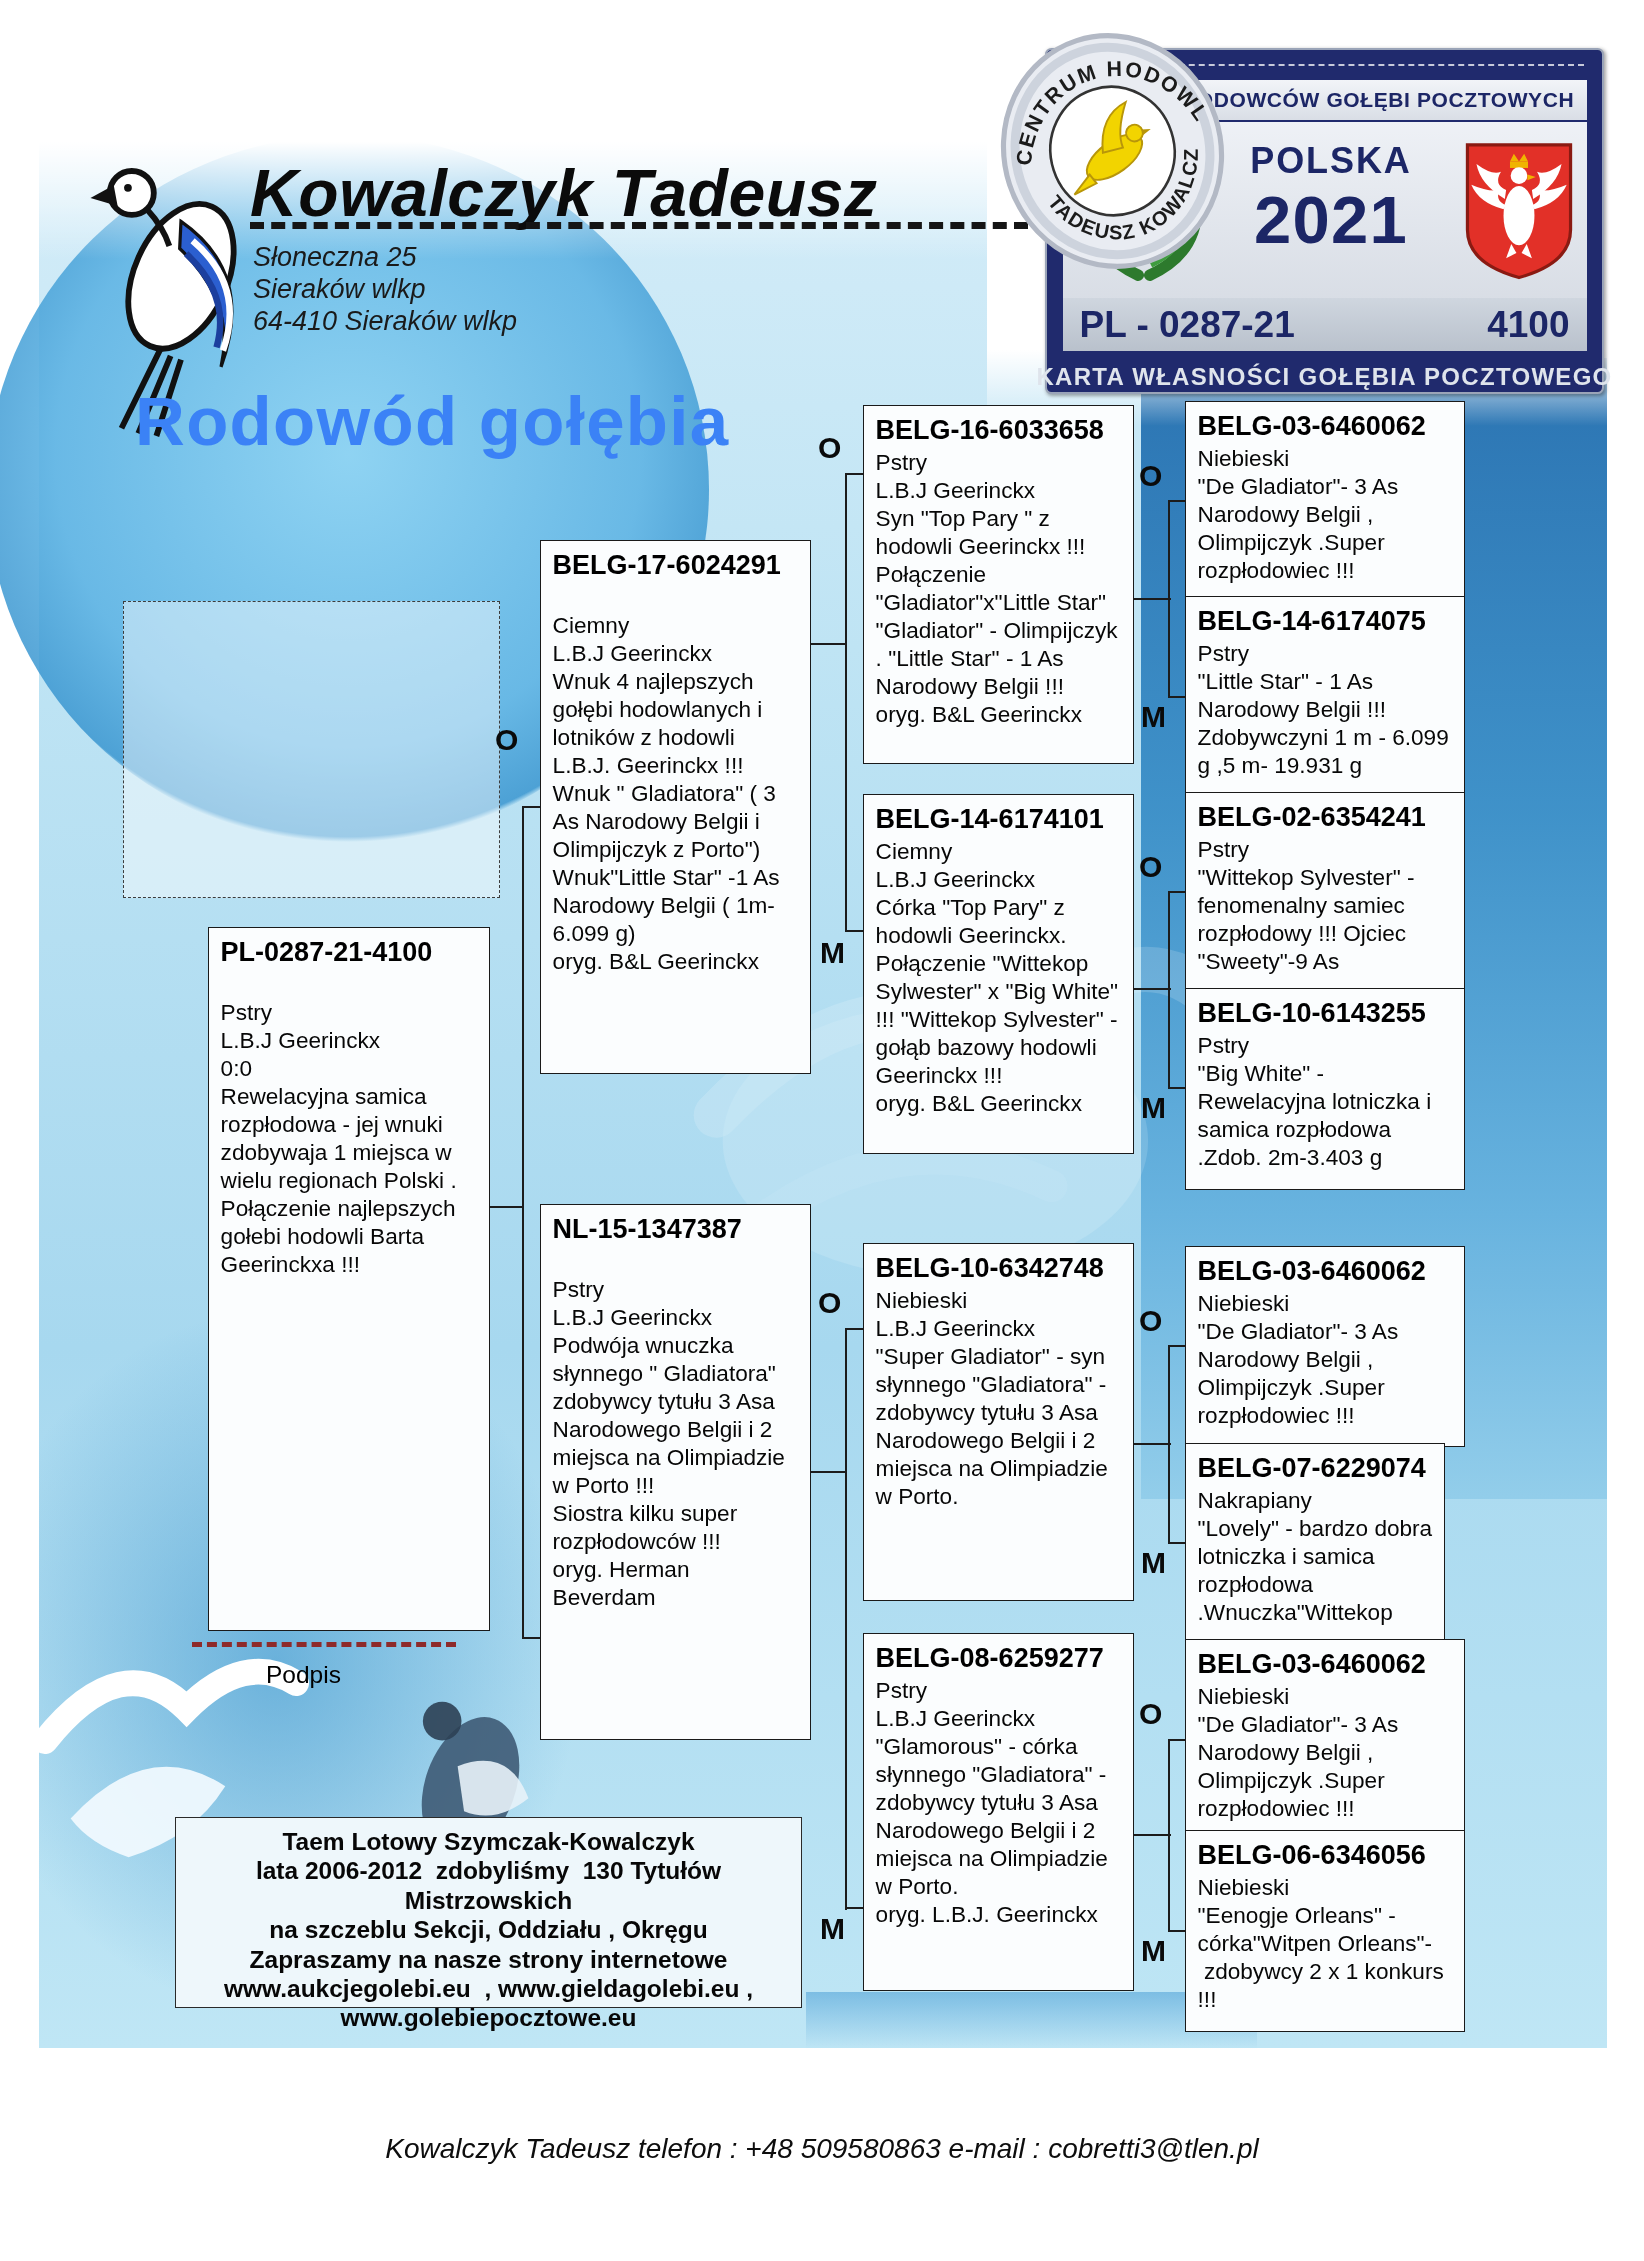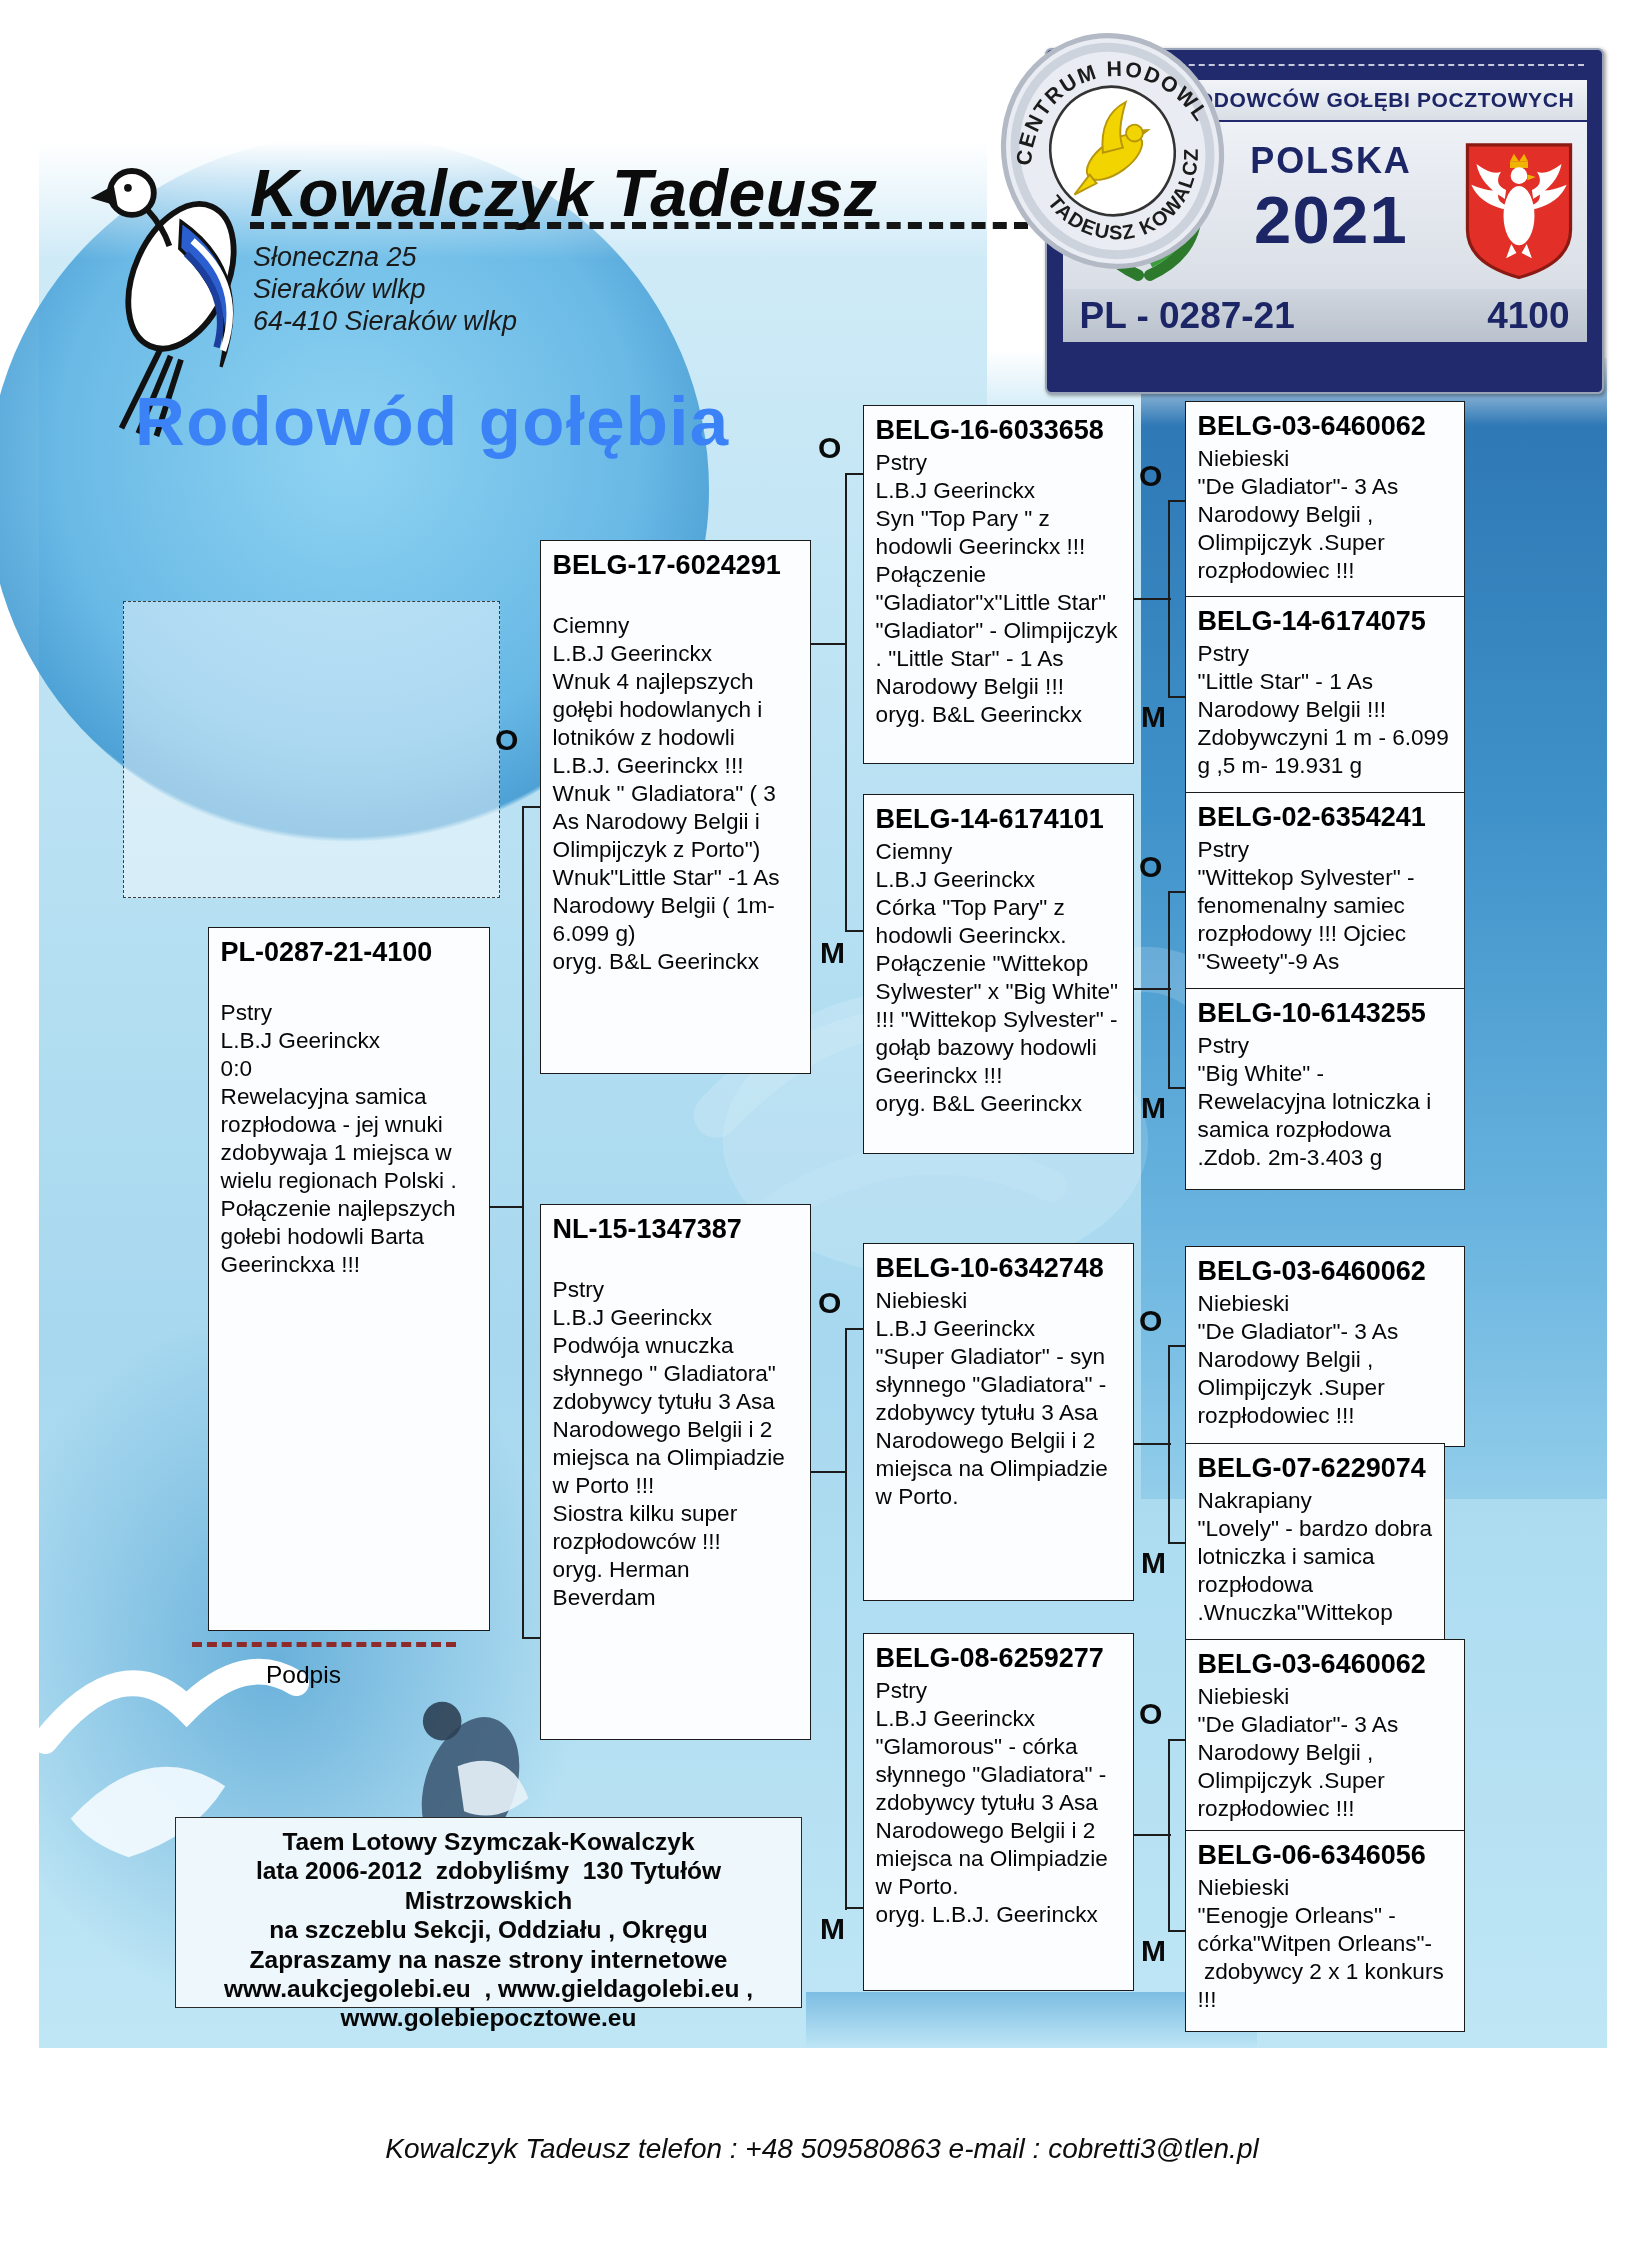--- a/index.html
+++ b/index.html
@@ -40,21 +40,21 @@
     background:linear-gradient(180deg,#f2f4f8,#d9dee6);display:flex;align-items:center;justify-content:center;
     font-size:21px;font-weight:bold;color:#1c2666;letter-spacing:0.6px;white-space:nowrap;overflow:hidden;}
   .badge-mid{position:absolute;left:15.5px;top:72px;width:524px;height:181px;
     background:linear-gradient(180deg,#eef1f6,#d8dde5);}
   .badge-country{position:absolute;left:172px;top:18px;width:193px;text-align:center;
     font-size:36px;font-weight:bold;color:#1c2666;letter-spacing:1.9px;}
   .badge-year{position:absolute;left:159px;top:59px;width:219px;text-align:center;
     font-size:67px;font-weight:bold;color:#1c2666;letter-spacing:1.3px;}
   .badge-emblem{position:absolute;left:10.3px;top:6.4px;width:142px;height:161px;}
   .badge-eagle{position:absolute;left:398px;top:7.7px;width:116px;height:161px;}
-  .badge-ringband{position:absolute;left:15.5px;top:239px;width:524px;height:53px;
+  .badge-ringband{position:absolute;left:15.5px;top:248px;width:524px;height:53px;
     background:linear-gradient(180deg,#cfd6df,#b9c1cc);display:flex;align-items:center;justify-content:space-between;
     font-size:37px;font-weight:bold;color:#1c2666;padding:0 17px;box-sizing:border-box;}
   .badge-karta{position:absolute;left:0;top:311px;width:555px;height:31px;display:flex;align-items:center;justify-content:center;
     font-size:24px;font-weight:bold;color:#dfe4ec;letter-spacing:1.3px;white-space:nowrap;}
   .sticker{position:absolute;left:1001px;top:31px;width:223px;height:240px;z-index:5;transform:rotate(-18deg);}
   
   .pbox{position:absolute;background:#fbfdfe;border:1.9px solid #1a1a1a;box-sizing:border-box;
         padding:6.4px 11.6px;overflow:hidden;z-index:3;}
   .ring{font-size:27px;font-weight:bold;margin:2.6px 0 2.6px;color:#000;}
   .pbody{font-size:22.6px;line-height:1.24;white-space:pre-wrap;color:#070707;}
@@ -197,20 +197,21 @@
         <path d="M112 92 Q150 70 156 38 Q132 56 118 50 Q130 70 110 78 Z" fill="#ffffff"></path>
         <path d="M114 108 Q152 98 164 70 Q136 82 120 78 Q128 94 110 102 Z" fill="#ffffff"></path>
         <polygon points="78,162 70,184 86,176" fill="#ffffff"></polygon>
         <polygon points="102,162 110,184 94,176" fill="#ffffff"></polygon>
       </svg>
     </div>
     <div class="badge-ringband">
       <span>PL - 0287-21</span>
       <span>4100</span>
     </div>
+    <div class="badge-karta">KARTA WŁASNOŚCI GOŁĘBIA POCZTOWEGO</div>
   </div>
 
   <svg class="sticker" viewBox="0 0 346 372">
     <defs>
       <path id="arcTop" d="M38 200 A140 152 0 0 1 312 186"></path>
       <path id="arcBot" d="M50 224 A130 140 0 0 0 300 222"></path>
     </defs>
     <ellipse cx="173" cy="186" rx="168" ry="180" fill="#e9ecf2" stroke="#b3b9c5" stroke-width="8"></ellipse>
     <ellipse cx="173" cy="186" rx="150" ry="162" fill="none" stroke="#cdd3dd" stroke-width="14"></ellipse>
     <ellipse cx="173" cy="186" rx="96" ry="100" fill="#ffffff" stroke="#333" stroke-width="4"></ellipse>

